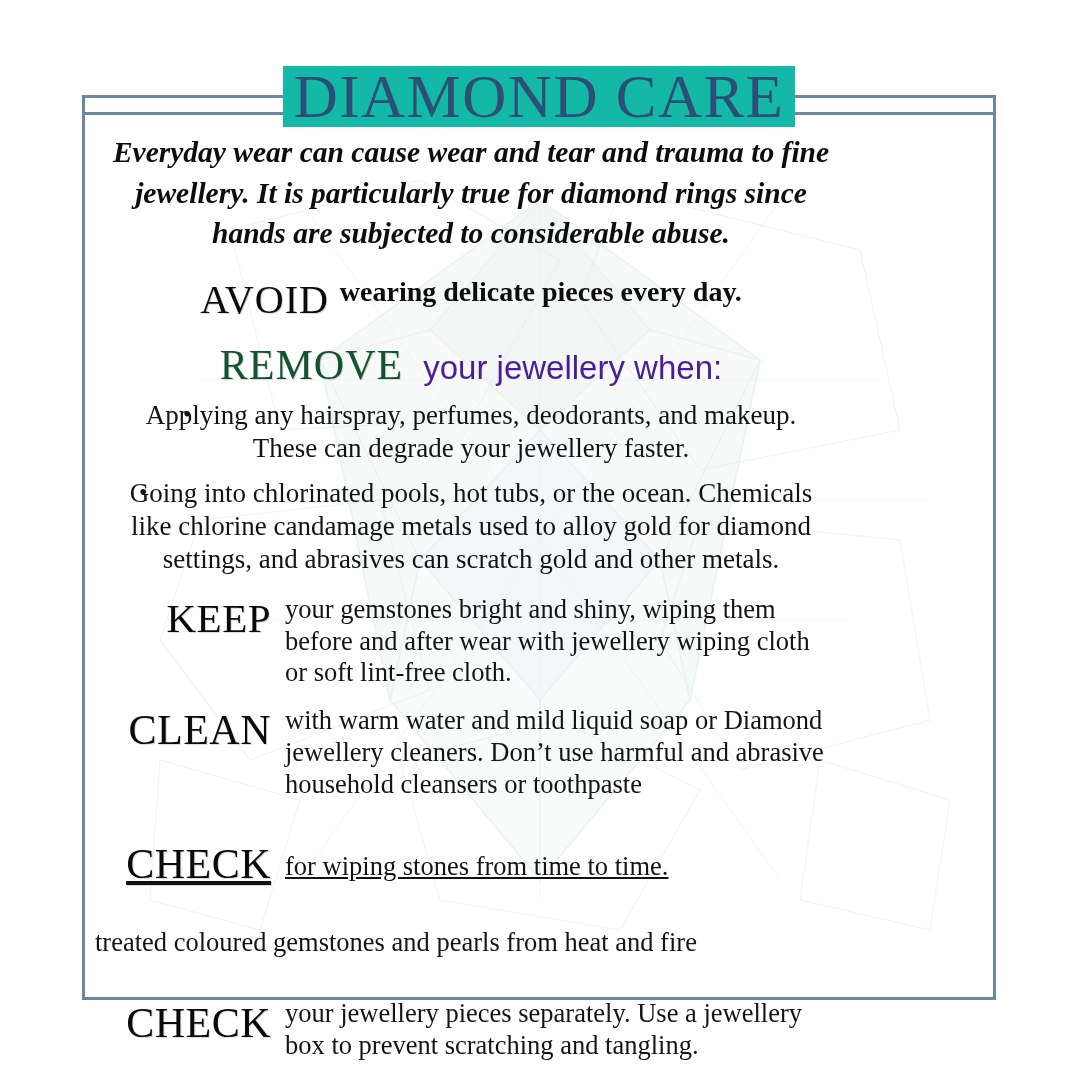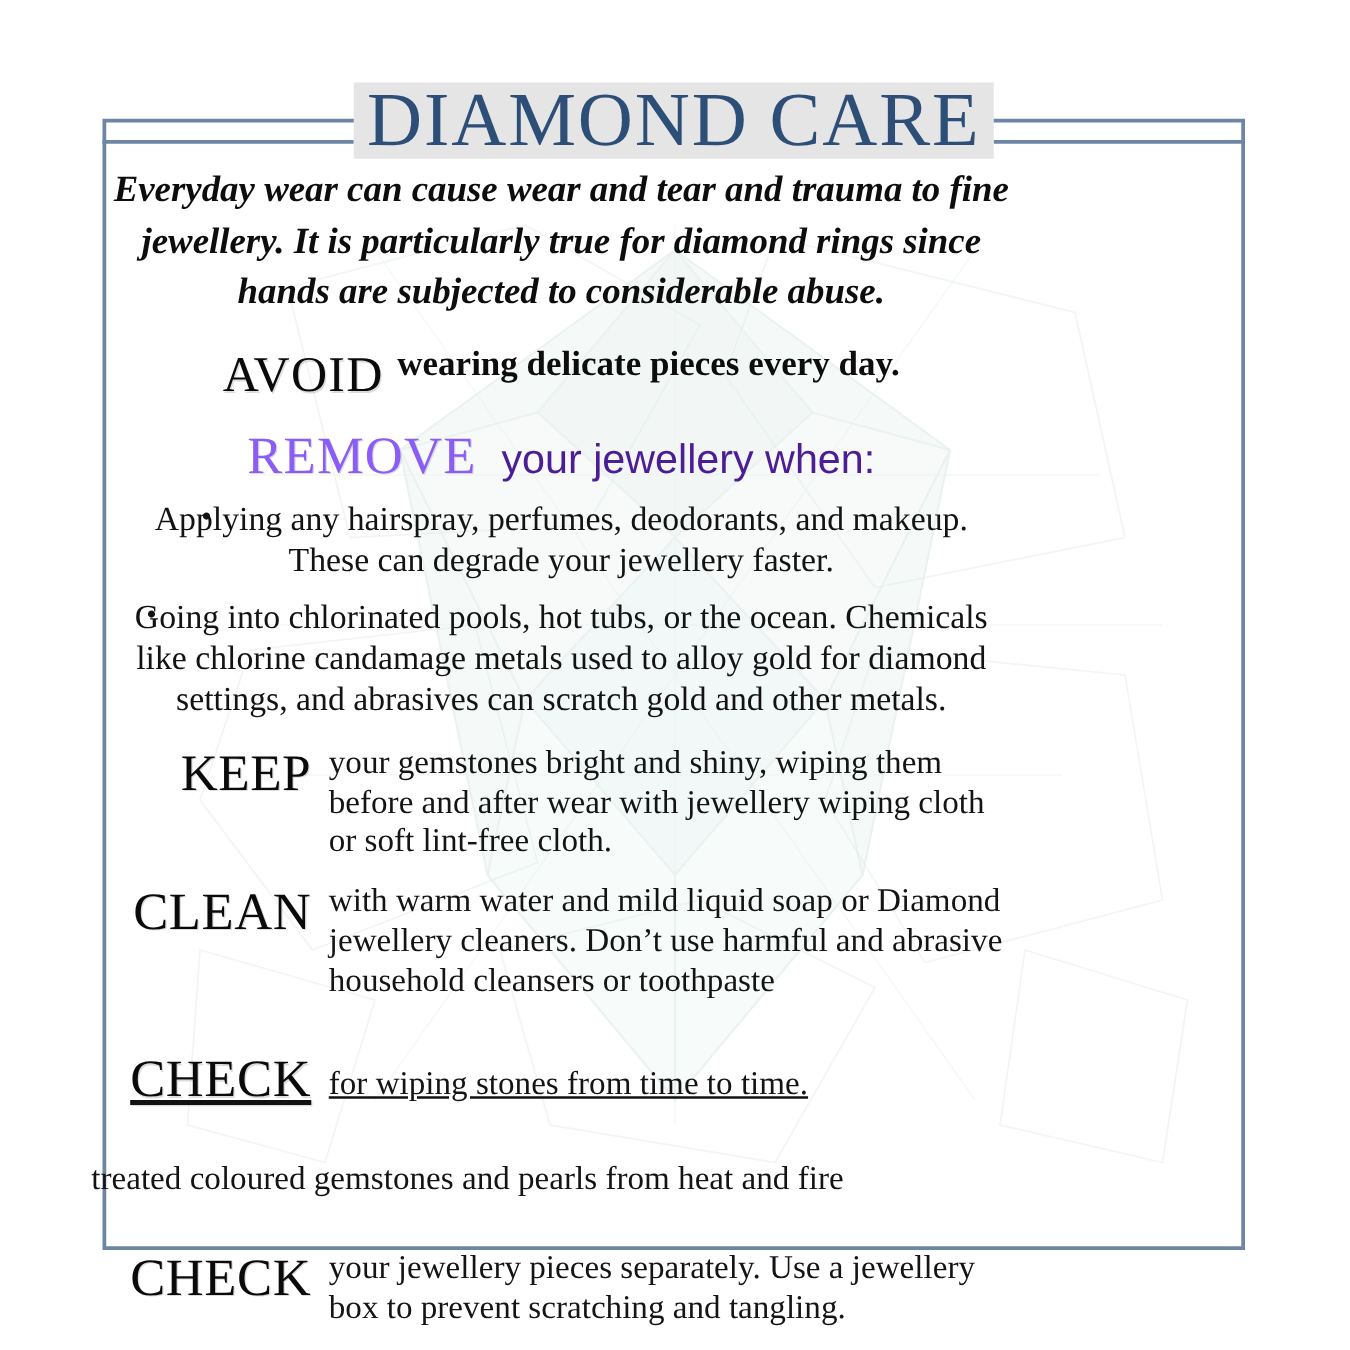--- a/index.html
+++ b/index.html
@@ -57,29 +57,29 @@
     margin-top: 34px;
   }
   #page-title {
     font-family: "Liberation Serif", "DejaVu Serif", serif;
     font-size: 61px;
     line-height: 1;
     color: #2d4f77;
     letter-spacing: 1.5px;
     padding: 0 11px;
     white-space: nowrap;
-    background: #e5e5e5;
+    background: #14b8a6;
     position: relative;
     z-index: 4;
   }
 
   
   #content {
     position: absolute;
-    left: 73px;
+    left: 95px;
     top: 132px;
     width: 752px;
     z-index: 2;
     text-align: center;
   }
 
   .intro {
     font-family: "Liberation Serif", "DejaVu Serif", serif;
     font-weight: bold;
     font-style: italic;
@@ -116,21 +116,21 @@
   .remove-row {
     margin-top: 18px;
     display: flex;
     align-items: baseline;
     justify-content: center;
   }
   .kw-remove {
     font-family: "Liberation Serif", "DejaVu Serif", serif;
     font-size: 42px;
     letter-spacing: 1px;
-    color: #8b5cf6;
+    color: #14532d;
     text-shadow: 1px 1px 0 rgba(140,140,140,0.30);
   }
   .remove-tail {
     font-family: "Liberation Sans", "DejaVu Sans", sans-serif;
     font-size: 33px;
     margin-left: 20px;
     color: #4c1d95;
   }
 
   

